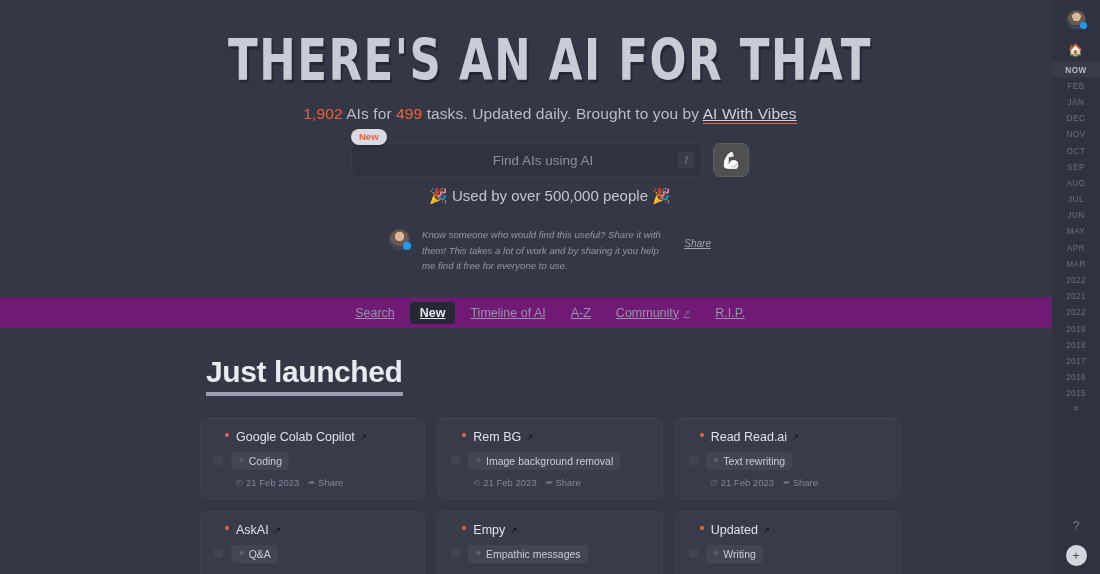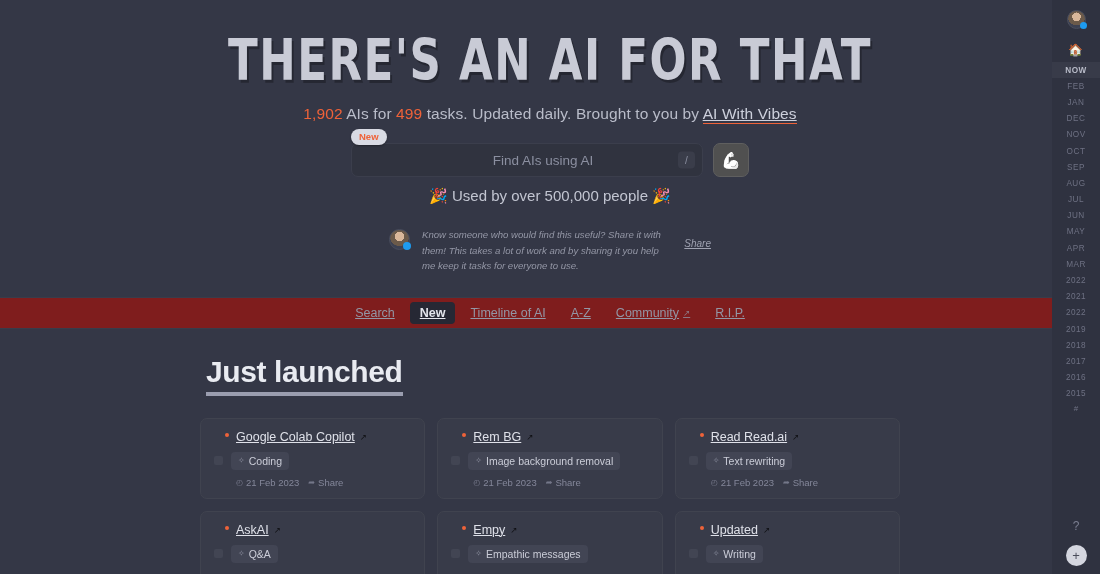--- a/index.html
+++ b/index.html
@@ -142,21 +142,21 @@
     font-style: italic;
     text-decoration: underline;
     margin-top: 11px;
     flex: 0 0 auto;
   }
 
   
   .navbar {
     margin-top: 23px;
     height: 32px;
-    background: #7f1d1d;
+    background: #701a75;
     border-top: 1px solid #393c4a;
     border-bottom: 1px solid #393c4a;
     display: flex;
     align-items: center;
     justify-content: center;
     gap: 5px;
   }
   .nav-item {
     font-size: 12.5px;
     color: #9396a5;
@@ -207,21 +207,20 @@
   .dot {
     position: absolute;
     left: 24px; top: 14px;
     width: 4px; height: 4px;
     background: #ef6239;
     border-radius: 50%;
   }
   .card-title {
     font-size: 12.5px;
     color: #dfe1e9;
-    text-decoration: underline;
   }
   .card-row2 {
     display: flex; align-items: center; gap: 8px;
     margin-top: 8px;
   }
   .checkbox {
     width: 9px; height: 9px;
     background: #424553;
     border-radius: 2px;
     flex: 0 0 auto;
@@ -330,21 +329,21 @@
   <div class="used-by">
     <span>🎉</span>
     <span>Used by over 500,000 people</span>
     <span>🎉</span>
   </div>
 
   <div class="share-banner">
     <div class="avatar">
         <span class="tw"></span>
       </div>
-    <div class="share-text">Know someone who would find this useful? Share it with them! This takes a lot of work and by sharing it you help me keep it tasks for everyone to use.</div>
+    <div class="share-text">Know someone who would find this useful? Share it with them! This takes a lot of work and by sharing it you help me find it free for everyone to use.</div>
     <a class="share-link" href="#">Share</a>
   </div>
 </div>
 
 <div class="navbar" id="nav">
     <a class="nav-item" href="#">
       <span>Search</span>
     </a>
     <a class="nav-item active" href="#">
       <span>New</span>

